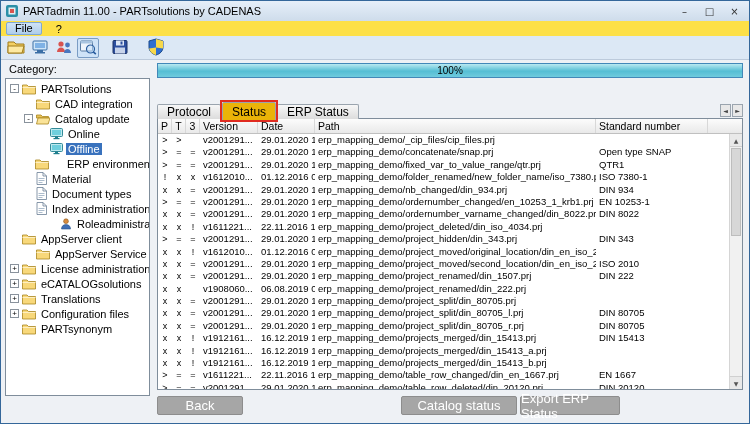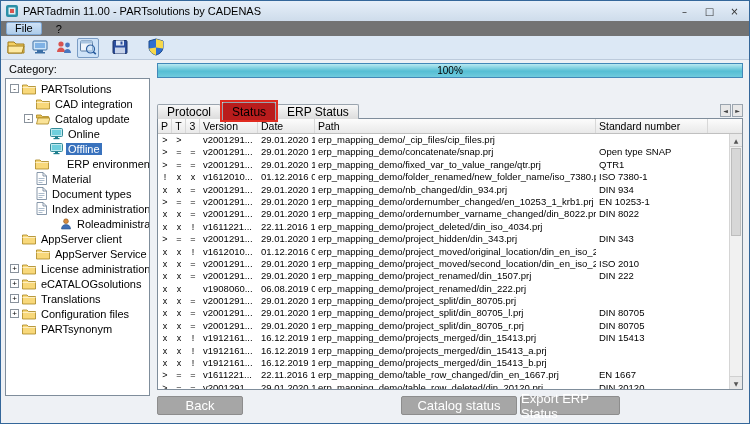--- a/index.html
+++ b/index.html
@@ -12,21 +12,21 @@
   .titlebar { position:absolute; left:0; top:0; right:0; height:20px;
               background:linear-gradient(#e6eff9,#cedceb); display:flex; align-items:center;
               padding:0 2px 0 5px; }
   .app-icon { width:12px; height:12px; margin-right:5px; display:inline-flex; }
   .title-text { font-size:11px; white-space:nowrap; }
   .win-controls { margin-left:auto; display:flex; }
   .win-btn { width:25px; height:16px; display:flex; align-items:center; justify-content:center;
              font-size:10px; color:#333; }
   .glyph { font-family:"DejaVu Sans", sans-serif; }
 
-  .menubar { position:absolute; left:0; top:20px; right:0; height:15px; background:#737373;
+  .menubar { position:absolute; left:0; top:20px; right:0; height:15px; background:#fde047;
              display:flex; align-items:center; padding-left:5px; gap:10px; font-size:11px; }
   .menu-item.file { background:linear-gradient(#cfe2f6,#aecdea); border:1px solid #7fa8d4;
                     border-radius:2px; padding:0 8px; height:13px; line-height:11px; }
   .menu-item.help { padding:0 4px; }
 
   .toolbar { position:absolute; left:0; top:35px; right:0; height:24px; background:#dce8f5;
              border-bottom:1px solid #bccadb; display:flex; align-items:center; padding-left:4px; gap:2px; }
   .tool-btn { width:22px; height:20px; display:flex; align-items:center; justify-content:center;
               border:1px solid transparent; border-radius:2px; }
   .tool-btn.pressed { border-color:#7a9cc4; background:#cfe3f8; }
@@ -48,21 +48,21 @@
   
   .progress { position:absolute; left:156px; top:62px; width:586px; height:15px;
               border:1px solid #4288b8;
               background:linear-gradient(#b9e9f1,#55bed4 55%,#6fcbdd);
               display:flex; align-items:center; justify-content:center; font-size:10px; }
 
   .tabs { position:absolute; left:156px; top:100px; height:18px; display:flex; align-items:flex-end; z-index:3; }
   .tab { position:relative; height:15px; padding:0 9px; display:flex; align-items:center;
          background:linear-gradient(#f7f7f7,#dcdcdc); border:1px solid #9aa4ae; border-bottom:none;
          border-radius:2px 2px 0 0; margin-right:1px; font-size:12px; }
-  .tab.active { height:18px; background:#b91c1c; margin-bottom:-1px; z-index:2; }
+  .tab.active { height:18px; background:#eab308; margin-bottom:-1px; z-index:2; }
   .red-box { position:absolute; left:-3px; top:-3px; right:-3px; bottom:-2px;
              border:2px solid #e02b20; pointer-events:none; }
   .tab-arrows { position:absolute; left:719px; top:103px; display:flex; gap:1px; z-index:3; }
   .tab-arrow { width:11px; height:13px; border:1px solid #9aa4ae; background:#e8e8e8; color:#444;
                display:flex; align-items:center; justify-content:center; font-size:6px; }
 
   .table { position:absolute; left:156px; top:117px; width:586px; height:272px; background:#fff;
            border:1px solid #7f8d9b; }
   .thead { display:flex; height:15px; background:linear-gradient(#fcfcfc,#e9e9e9);
            border-bottom:1px solid #c0c0c0; font-size:10.5px; }

